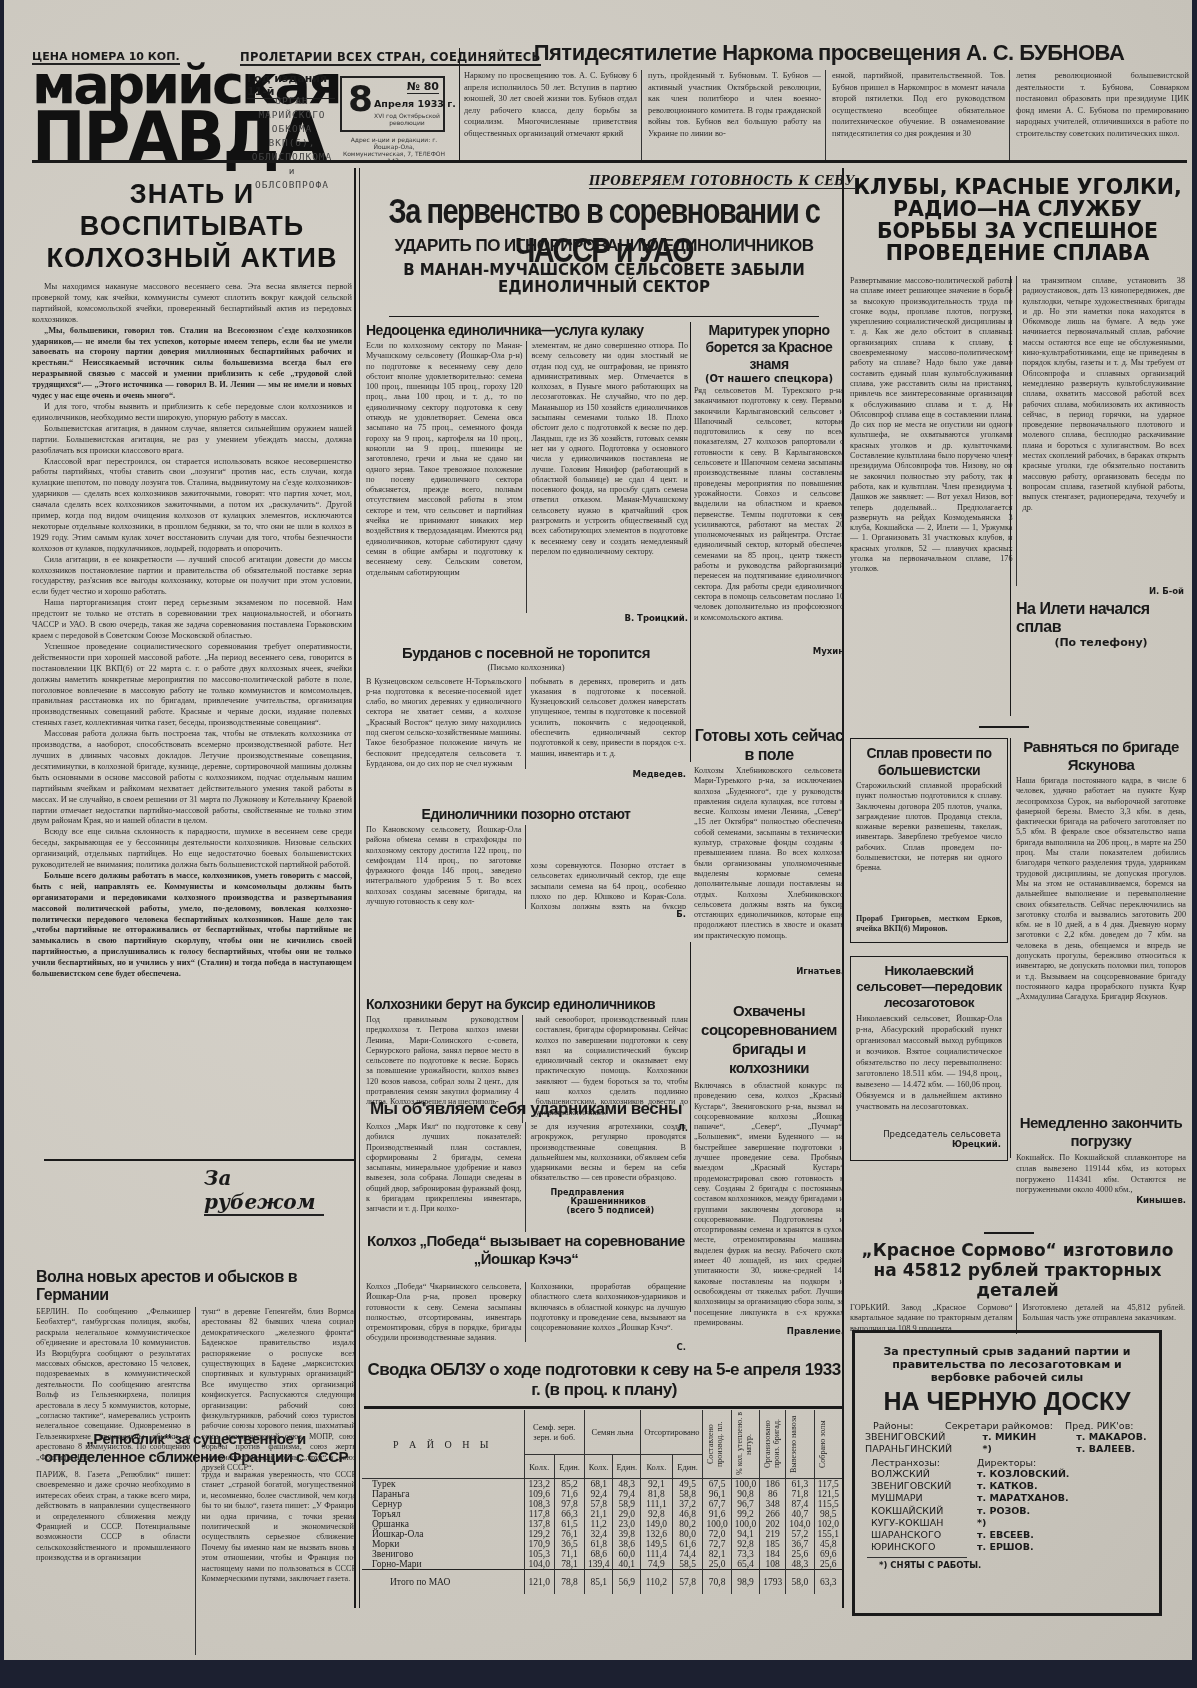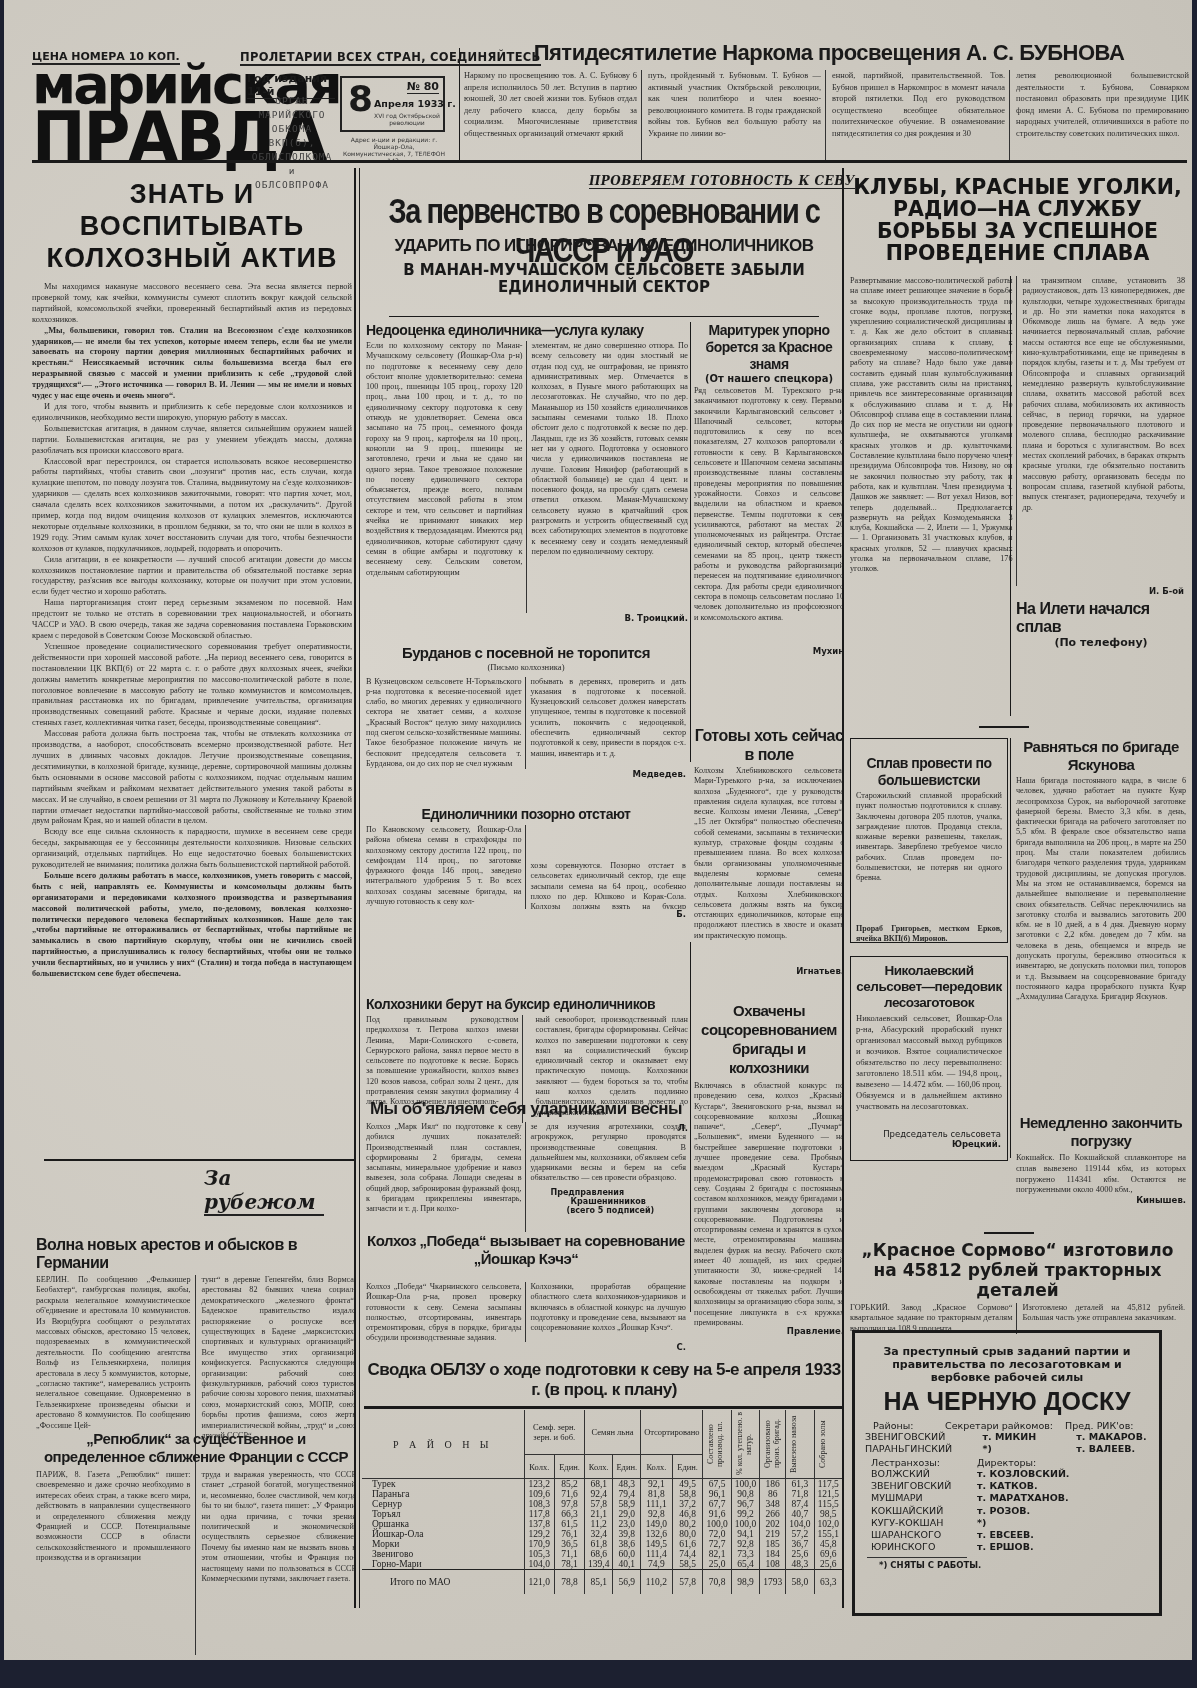--- a/index.html
+++ b/index.html
@@ -75,21 +75,21 @@
       <p>Наша парторганизация стоит перед серьезным экзаменом по посевной. Нам предстоит не только не отстать в соревновании трех национальностей, и обогнать ЧАССР и УАО. В свою очередь, такая же задача соревнования поставлена Горьковским краем с передовой в Советском Союзе Московской областью.</p>
       <p>Успешное проведение социалистического соревнования требует оперативности, действенности при хорошей массовой работе. „На период весеннего сева, говорится в постановлении ЦК ВКП(б) от 22 марта с. г. о работе двух колхозных ячеек, ячейки должны наметить конкретные мероприятия по массово-политической работе в поле, поголовное вовлечение в массовую работу не только коммунистов и комсомольцев, правильная расстановка их по бригадам, привлечение учительства, организация производственных совещаний работе. Красные и черные доски, издание полевых стенных газет, коллективная читка газет, беседы, производственные совещания“.</p>
       <p>Массовая работа должна быть построена так, чтобы не отвлекать колхозника от производства, а наоборот, способствовать всемерно производственной работе. Нет лучших в длинных часовых докладов. Летучие производственные совещания, десятиминутки, в колхозной бригаде, кузнице, деревне, сортировочной машины должны быть основными в основе массовой работы с колхозником, подчас отдельным нашим партийным ячейкам и райкомам нехватает действительного умения такой работы в массах. И не случайно, в своем решении от 31 марта по Лужонову и Котельничу Краевой партии отмечает недостатки партийно-массовой работы, свойственные не только этим двум районам Края, но и нашей области в целом.</p>
       <p>Всюду все еще сильна склонность к парадности, шумихе в весеннем севе среди беседы, закрывающая ее у бессонницы деятельности колхозников. Низовые сельских организаций, отдельных партийцев. Но еще недостаточно боевых большевистских руководителей не внимания; политика должна быть большевистской партийной работой.</p>
       <p style="font-weight:bold">Больше всего должны работать в массе, колхозников, уметь говорить с массой, быть с ней, направлять ее. Коммунисты и комсомольцы должны быть организаторами и передовиками колхозного производства и развертывания массовой политической работы, умело, по-деловому, вовлекая колхозно-политически передового человека беспартийных колхозников. Наше дело так „чтобы партийные не отгораживались от беспартийных, чтобы партийные не замыкались в свою партийную скорлупу, чтобы они не кичились своей партийностью, а прислушивались к голосу беспартийных, чтобы они не только учили беспартийных, но и учились у них“ (Сталин) и тогда победа в наступающем большевистском севе будет обеспечена.</p>
     </div>
   </div>
   <div class="rule" style="left:40px;top:1159px;width:310px;height:2px;"></div>
 
   <div class="abs" style="left:200px;top:1166px;font-family:'DejaVu Serif',serif;font-style:italic;font-weight:bold;font-size:20px;border-bottom:2px solid #222;width:120px;">За рубежом</div>
-  <div class="abs" style="left:32px;top:1236px;width:320px;">
+  <div class="abs" style="left:32px;top:1268px;width:320px;">
     <div class="cond" style="font-size:16px;">Волна новых арестов и обысков в Германии</div>
     <div style="display:flex;gap:6px;margin-top:3px;height:226px;overflow:hidden;">
       <div class="body-text" style="flex:1;font-size:8.2px;line-height:10.4px;border-right:1px solid #333;padding-right:4px;">БЕРЛИН. По сообщению „Фелькишер Беобахтер“, гамбургская полиция, якобы, раскрыла нелегальное коммунистическое об'единение и арестовала 10 коммунистов. Из Вюрцбурга сообщают о результатах массовых обысков, арестовано 15 человек, подозреваемых в коммунистической деятельности. По сообщению агентства Вольф из Гельзенкирхена, полиция арестовала в лесу 5 коммунистов, которые, „согласно тактике“, намеревались устроить нелегальное совещание. Одновременно в Гельзенкирхене произведены обыски и арестовано 8 коммунистов. По сообщению „Фоссише Цей-</div>
       <div class="body-text" style="flex:1;font-size:8.2px;line-height:10.4px;">тунг“ в деревне Гепенгейм, близ Вормса, арестованы 82 бывших члена социал-демократического „железного фронта“. Баденское правительство издало распоряжение о роспуске всех существующих в Бадене „марксистских, спортивных и культурных организаций“. Все имущество этих организаций конфискуется. Распускаются следующие организации: рабочий союз физкультурников, рабочий союз туристов, рабочие союзы хорового пения, шахматный союз, монархистский союз, МОПР, союз борьбы против фашизма, союз жертв империалистической войны, „труд“ и „союз друзей СССР“.</div>
     </div>
   </div>
   <div class="abs" style="left:32px;top:1430px;width:320px;">
     <div class="cond" style="font-size:15px;text-align:center;line-height:18px;">„Репюблик“ за существенное и определенное сближение Франции с СССР</div>
     <div style="display:flex;gap:6px;margin-top:4px;height:185px;overflow:hidden;">
       <div class="body-text" style="flex:1;font-size:8.2px;line-height:10.4px;border-right:1px solid #333;padding-right:4px;">ПАРИЖ, 8. Газета „Репюблик“ пишет: своевременно и даже срочно необходимо в интересах обеих стран, а также всего мира, действовать в направлении существенного и определенного сближения между Францией и СССР. Потенциальные возможности СССР в области сельскохозяйственного и промышленного производства и в организации</div>
@@ -376,21 +376,21 @@
   <div class="abs sig" style="left:1010px;top:586px;width:170px;font-size:8.5px;">И. Б-ой</div>
 
   <div class="abs" style="left:1012px;top:600px;width:170px;">
     <div class="cond" style="font-size:16px;">На Илети начался сплав</div>
     <div class="sans" style="font-size:11px;font-weight:bold;text-align:center;">(По телефону)</div>
   </div>
   <div class="rule" style="left:1006px;top:276px;width:1px;height:440px;"></div>
   <div class="rule" style="left:975px;top:726px;width:50px;height:2px;"></div>
 
   <div class="box" style="left:846px;top:738px;width:158px;height:205px;border-width:1.5px;">
-    <div class="cond" style="font-size:14px;text-align:center;line-height:17px;margin-top:16px;">Сплав провести по большевистски</div>
+    <div class="cond" style="font-size:14px;text-align:center;line-height:17px;margin-top:6px;">Сплав провести по большевистски</div>
     <div class="body-text" style="font-size:8.2px;line-height:10.3px;padding:2px 5px;height:135px;overflow:hidden;">Старожильский сплавной прорабский пункт полностью подготовился к сплаву. Заключены договора 205 плотов, учалка, заграждение плотов. Продавца стекла, кожаные веревки развешены, такелаж, инвентарь. Заверблено требуемое число рабочих. Сплав проведем по-большевистски, не потеряв ни одного бревна.</div>
     <div class="body-text" style="font-size:8px;line-height:10px;padding:0 5px;font-weight:bold;">Прораб Григорьев, местком Ерков, ячейка ВКП(б) Миронов.</div>
   </div>
 
   <div class="abs" style="left:1012px;top:738px;width:170px;">
     <div class="cond" style="font-size:15px;text-align:center;line-height:18px;">Равняться по бригаде Яскунова</div>
     <div class="body-text" style="font-size:8.2px;line-height:10.3px;height:372px;overflow:hidden;margin-top:2px;">Наша бригада постоянного кадра, в числе 6 человек, удачно работает на пункте Куяр лесопромхоза Сурок, на выборочной заготовке фанерной березы. Вместо 3,3 кбм. в день, фактически бригада на рабочего заготовляет по 5,5 кбм. В феврале свое обязательство наша бригада выполнила на 206 проц., в марте на 250 проц. Мы стали показателем добились благодаря четкого разделения труда, ударникам трудовой дисциплины, не допуская прогулов. Мы на этом не останавливаемся, боремся на дальнейшее выполнение и перевыполнение своих обязательств. Сейчас переключились на заготовку столба и вызвались заготовить 200 кбм. не в 10 дней, а в 4 дня. Дневную норму заготовки с 2,2 кбм. доведем до 7 кбм. на человека в день, обещаемся и впредь не допускать прогулы, бережливо относиться к инвентарю, не допускать поломки пил, топоров и т.д. Вызываем на соцсоревнование бригаду постоянного кадра прорабского пункта Куяр „Ахмадулина Сагадуха. Бригадир Яскунов.</div>
   </div>
   <div class="rule" style="left:1006px;top:738px;width:1px;height:420px;"></div>
 

